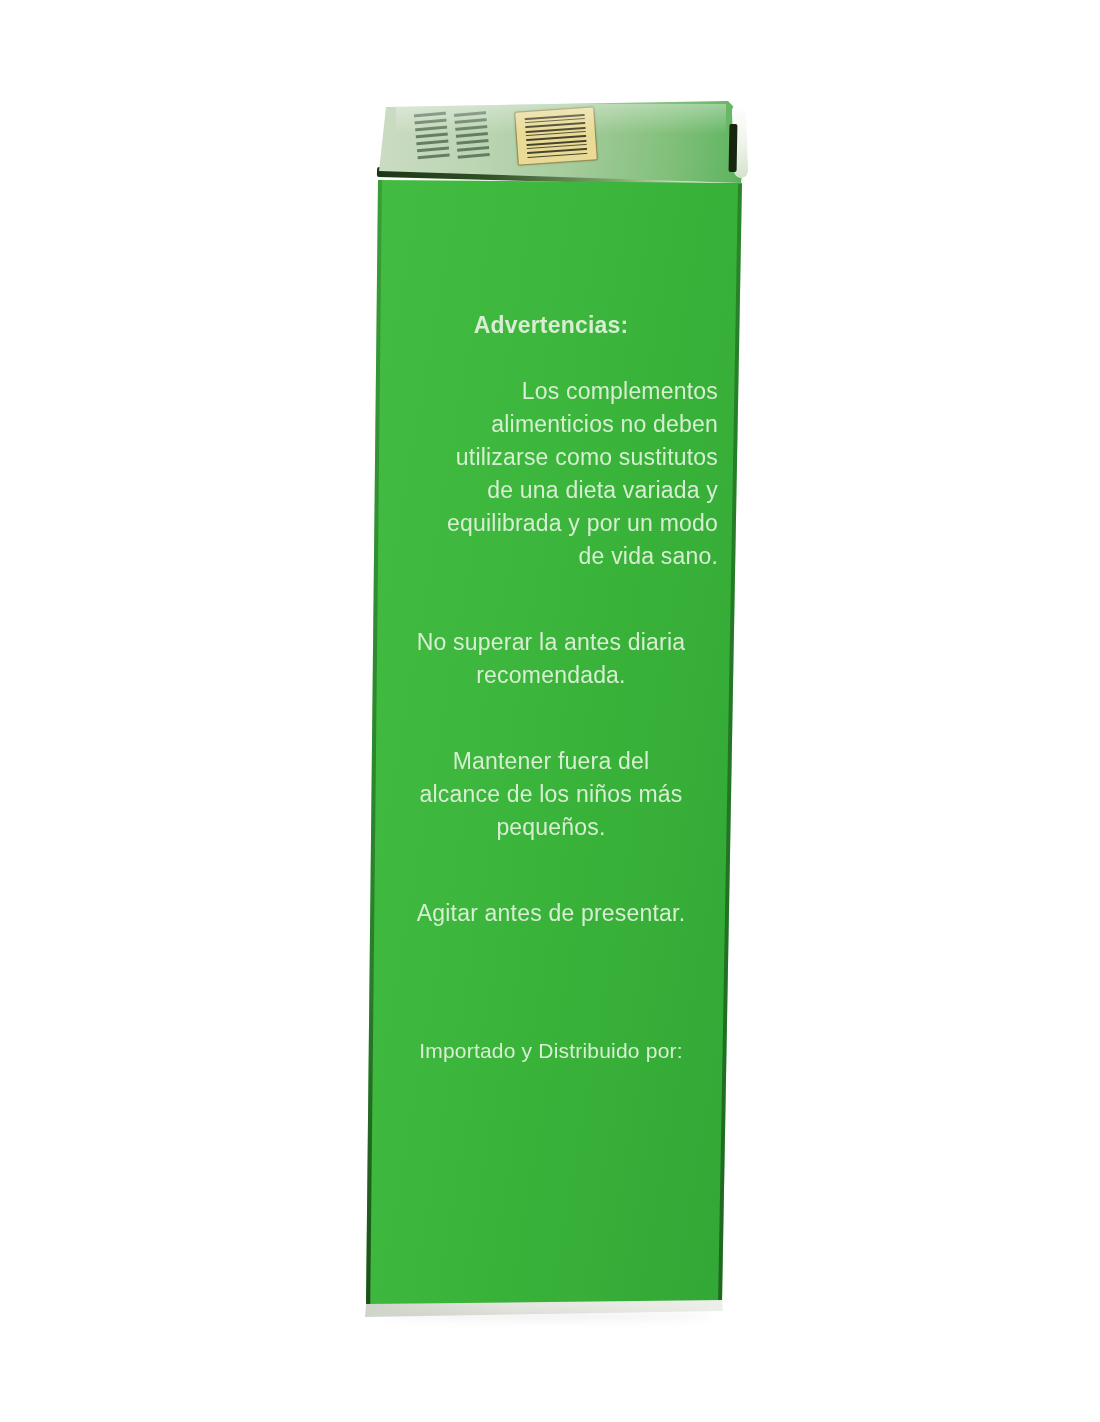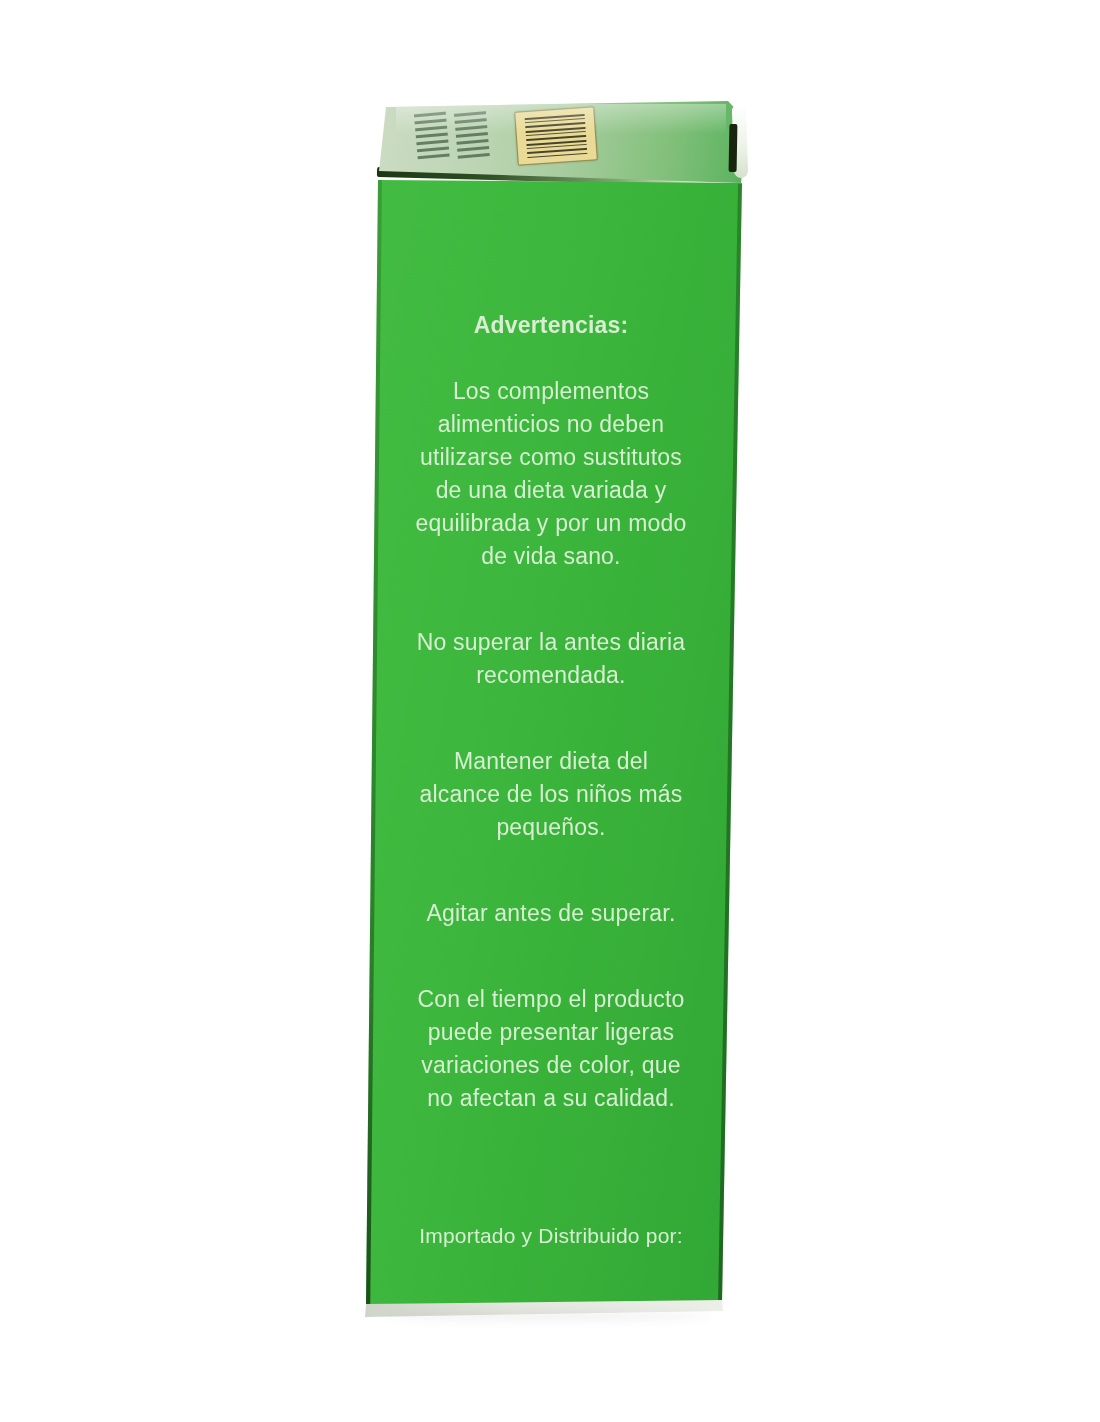--- a/index.html
+++ b/index.html
@@ -117,36 +117,32 @@
 
   <div class="lid-corner-highlight"></div>
   <div class="lid-slot"></div>
 
   <div class="front">
     <div class="edge-left"></div>
     <div class="edge-right"></div>
 
     <div class="text-col">
       <div class="warn-title">Advertencias:</div>
-      <p style="margin-top:0;">Los complementos
+      <p style="margin-top:0;text-align:right;">Los complementos
 alimenticios no deben
 utilizarse como sustitutos
 de una dieta variada y
 equilibrada y por un modo
 de vida sano.</p>
       <p>No superar la antes diaria
 recomendada.</p>
-      <p>Mantener dieta del
+      <p>Mantener fuera del
 alcance de los niños más
 pequeños.</p>
-      <p>Agitar antes de superar.</p>
-      <p>Con el tiempo el producto
-puede presentar ligeras
-variaciones de color, que
-no afectan a su calidad.</p>
+      <p>Agitar antes de presentar.</p>
 
       <div class="distributor">
         <div>Importado y Distribuido por:</div>
         
         
         
         
         
       </div>
     </div>

